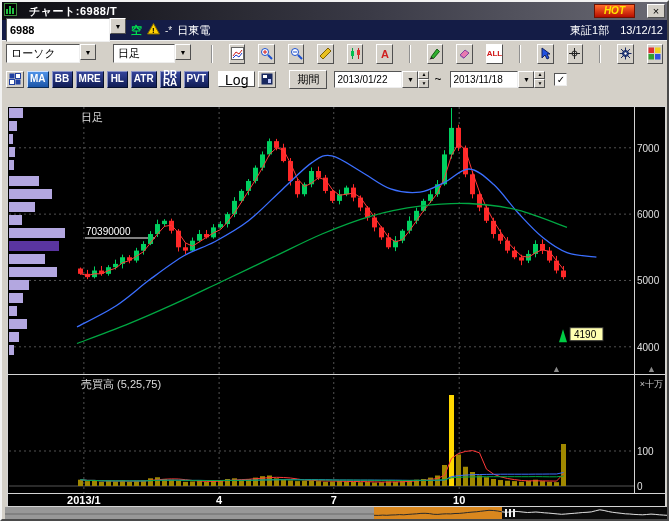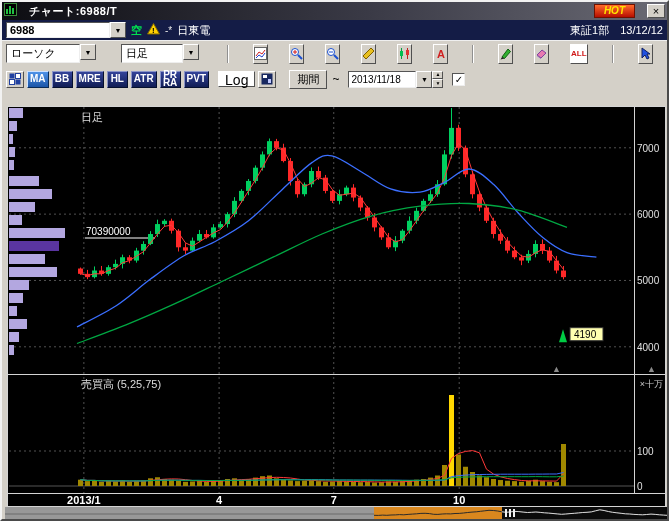--- a/index.html
+++ b/index.html
@@ -9,30 +9,30 @@
 
   
   .titlebar { height:18px; background:linear-gradient(90deg,#0d0d12,#3a3a46 55%,#6a6a74); display:flex; align-items:center; gap:12px; padding:0 2px; }
   .title-text { color:#fff; font-size:11px; font-weight:bold; letter-spacing:.5px; }
   .tb-spacer { flex:1; }
   .hot-btn { background:linear-gradient(#ff6a2c,#b80e00); color:#ffe400; font-size:10px; font-weight:bold; font-style:italic; border:1px solid #701000; border-radius:0; padding:0 9px; height:14px; line-height:12px; }
   .close-btn { width:18px; height:14px; background:#d4d0c8; border:1px solid; border-color:#fff #505050 #505050 #fff; font-size:11px; line-height:11px; text-align:center; color:#000; }
 
   
   .symbolbar { height:20px; background:#141c46; display:flex; align-items:center; gap:5px; padding:0 4px; color:#fff; font-size:11px; }
-  .code-box { display:flex; height:16px; }
+  .code-box { display:flex; height:24px; }
   .code-input { width:104px; background:#fff; color:#000; border:1px solid; border-color:#555 #eee #eee #555; font-size:11px; font-weight:bold; padding:0 3px; font-family:"Liberation Sans",sans-serif; }
   .drop-btn { width:16px; height:16px; background:#d4d0c8; border:1px solid; border-color:#fff #505050 #505050 #fff; font-size:7px; color:#000; line-height:13px; text-align:center; }
   .margin-flag { color:#00e050; font-weight:bold; }
   .flags { color:#e8e8e8; font-size:10px; }
   .stock-name { color:#fff; }
   .market-label, .date-label { color:#fff; margin-left:6px; }
 
   
-  .toolbar { height:26px; display:flex; align-items:center; gap:21px; padding:0 4px; background:#d4d0c8; border-top:1px solid #efefef; }
+  .toolbar { height:26px; display:flex; align-items:center; gap:13px; padding:0 4px; background:#d4d0c8; border-top:1px solid #efefef; }
   .combo { display:flex; height:19px; margin-right:4px; }
   .combo-text { background:#fff; border:1px solid; border-color:#555 #eee #eee #555; font-size:11px; color:#000; padding:1px 4px; min-width:62px; }
   .icon-btn { width:22px; height:20px; background:#d4d0c8; border:1px solid; border-color:#fff #505050 #505050 #fff; display:flex; align-items:center; justify-content:center; padding:0; }
   .icon-btn svg { display:block; }
   .all-btn { font-size:8px; font-weight:bold; color:#d01818; background:#fff; }
   .sep { width:2px; height:18px; border-left:1px solid #909090; border-right:1px solid #fff; margin:0 3px; }
 
   .toolbar2 { height:26px; display:flex; align-items:center; gap:3px; padding:0 4px; background:#d4d0c8; }
   .ind-btn { height:17px; min-width:21px; padding:0 2px; background:linear-gradient(#34449a,#111d55); color:#fff; font-size:10px; font-weight:bold; border:1px solid; border-color:#8a94c8 #06102e #06102e #8a94c8; display:flex; align-items:center; justify-content:center; text-align:center; line-height:8px; white-space:pre-line; }
   .ind-btn.active { background:linear-gradient(#4f93e8,#1b55a8); border-color:#cfe2ff #0a2a55 #0a2a55 #cfe2ff; }
@@ -213,20 +213,28 @@
     <button class="ind-btn">PVT</button>
     <button class="log-btn">Log</button>
     <button class="mini-btn">
         <svg width="12" height="12">
           <rect x="0.5" y="0.5" width="11" height="11" fill="#182860"></rect>
           <rect x="2" y="2" width="4" height="3" fill="#fff"></rect>
           <rect x="7" y="6" width="3" height="4" fill="#c0c8ff"></rect>
         </svg>
       </button>
     <button class="period-btn">期間</button>
+    <span class="date-field">
+      <input class="date-text" value="2013/01/22" style="">
+      <button class="drop-btn" style="height:17px">▼</button>
+      <span class="spin">
+        <button>▲</button>
+        <button>▼</button>
+      </span>
+    </span>
     <span class="tilde">~</span>
     <span class="date-field">
       <input class="date-text" value="2013/11/18" style="">
       <button class="drop-btn" style="height:17px">▼</button>
       <span class="spin">
         <button>▲</button>
         <button>▼</button>
       </span>
     </span>
     <span class="chk">✓</span>

